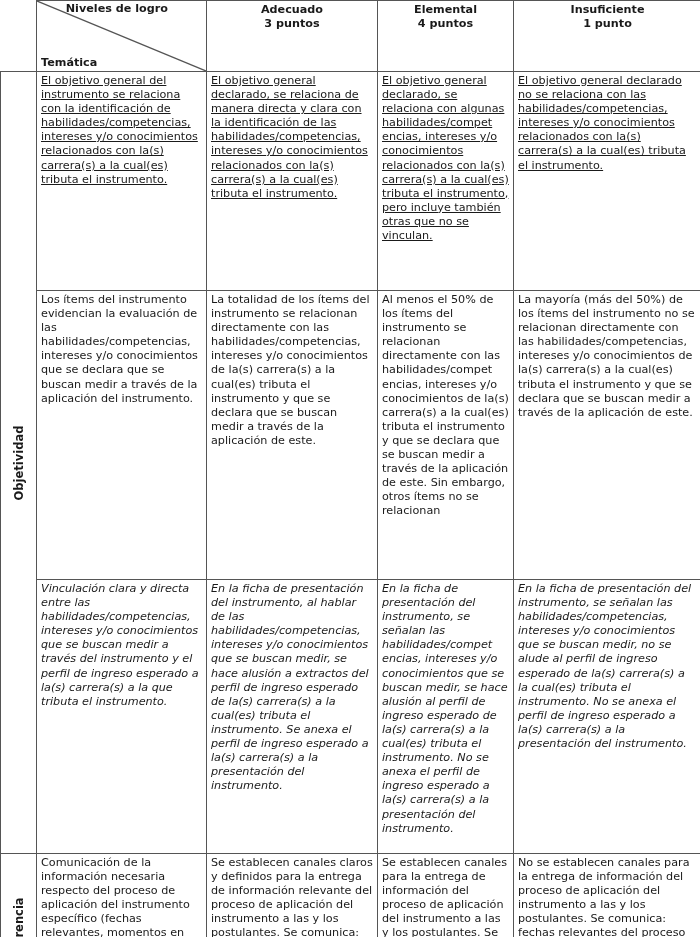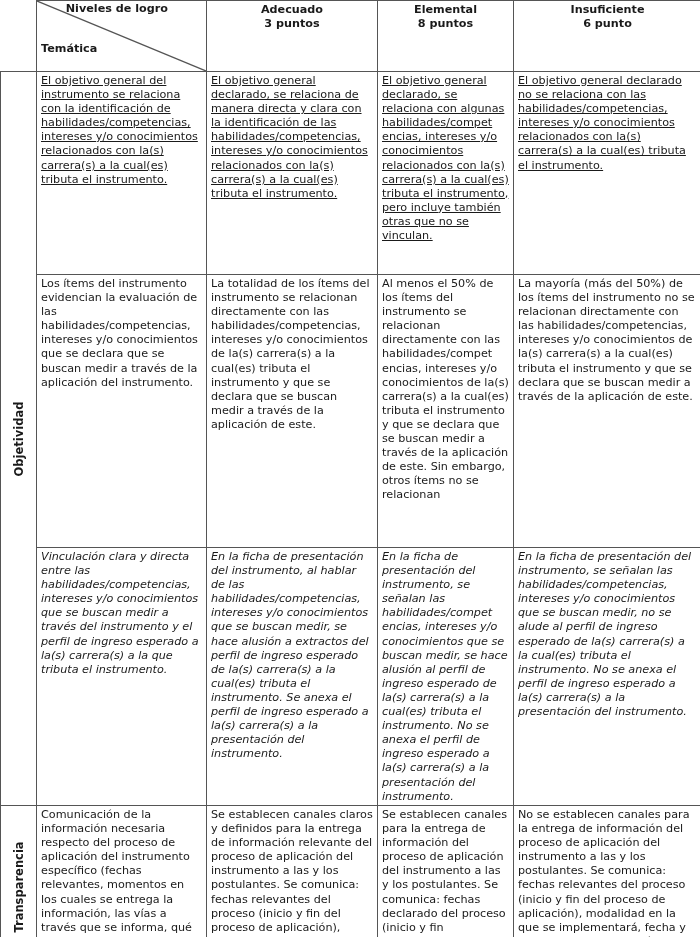--- a/index.html
+++ b/index.html
@@ -1,28 +1,28 @@
 <!DOCTYPE html>
 <html><head>
 <meta charset="utf-8">
 <style>
   html, body { margin:0; padding:0; background:#ffffff; }
   body { width:700px; height:937px; overflow:hidden; position:relative;
          font-family:"DejaVu Sans", sans-serif; color:#1a1a1a; }
   table.rubric { position:absolute; left:0; top:0; border-collapse:collapse; table-layout:fixed; width:701px; }
-  table.rubric td, table.rubric th { border:1.3px solid #555; vertical-align:top; padding:2px 4px 0 4px;
+  table.rubric td, table.rubric th { border:1.3px solid #555; vertical-align:top; padding:2px 4px 16px 4px;
     font-size:11.2px; line-height:14.1px; font-weight:normal; overflow:hidden; word-wrap:break-word; }
   col.c0 { width:36px; } col.c1 { width:170px; } col.c2 { width:171px; } col.c3 { width:136px; } col.c4 { width:188px; }
   .corner-empty { border-top:none !important; border-left:none !important; }
   .hdr { text-align:center; font-weight:bold !important; height:36px; padding-top:2px !important; }
   .hdr span { display:block; }
   .diag { position:relative; height:38px; padding:16px !important; }
   .diag svg { position:absolute; left:0; top:0; width:100%; height:100%; }
   .diag .niveles { position:absolute; right:38px; top:1px; font-weight:bold; }
-  .diag .tematica { position:absolute; left:4px; bottom:15px; font-weight:bold; }
+  .diag .tematica { position:absolute; left:4px; bottom:1px; font-weight:bold; }
   .rowlabel { vertical-align:middle !important; padding:0 !important; position:relative; }
   .rowlabel .vtext { position:absolute; left:50%; top:50%; transform:translate(-50%,-50%) rotate(-90deg);
     white-space:nowrap; font-weight:bold; font-size:11.5px; }
   .r1 td { height:200px;text-decoration:underline; } .r2 td { height:270px;margin-top:12px; } .r3 td { height:255px;font-style:italic; } .r4 td { height:160px; }
 </style>
 </head>
 <body>
 
 <table class="rubric">
   <colgroup>
@@ -41,25 +41,25 @@
       </svg>
       <span class="niveles">Niveles de logro</span>
       <span class="tematica">Temática</span>
     </td>
     <th class="hdr">
       <span>Adecuado</span>
       <span>3 puntos</span>
     </th>
     <th class="hdr">
       <span>Elemental</span>
-      <span>8 puntos</span>
+      <span>4 puntos</span>
     </th>
     <th class="hdr">
       <span>Insuficiente</span>
-      <span>6 punto</span>
+      <span>1 punto</span>
     </th>
   </tr>
 
   <tr class="r1">
     <td class="rowlabel" rowspan="3">
       <span class="vtext">Objetividad</span>
     </td>
     <td>El objetivo general del instrumento se relaciona con la identificación de habilidades/competencias, intereses y/o conocimientos relacionados con la(s) carrera(s) a la cual(es) tributa el instrumento.</td>
     <td>El objetivo general declarado, se relaciona de manera directa y clara con la identificación de las habilidades/competencias, intereses y/o conocimientos relacionados con la(s) carrera(s) a la cual(es) tributa el instrumento.</td>
     <td>El objetivo general declarado, se relaciona con algunas habilidades/compet encias, intereses y/o conocimientos relacionados con la(s) carrera(s) a la cual(es) tributa el instrumento, pero incluye también otras que no se vinculan.</td>

